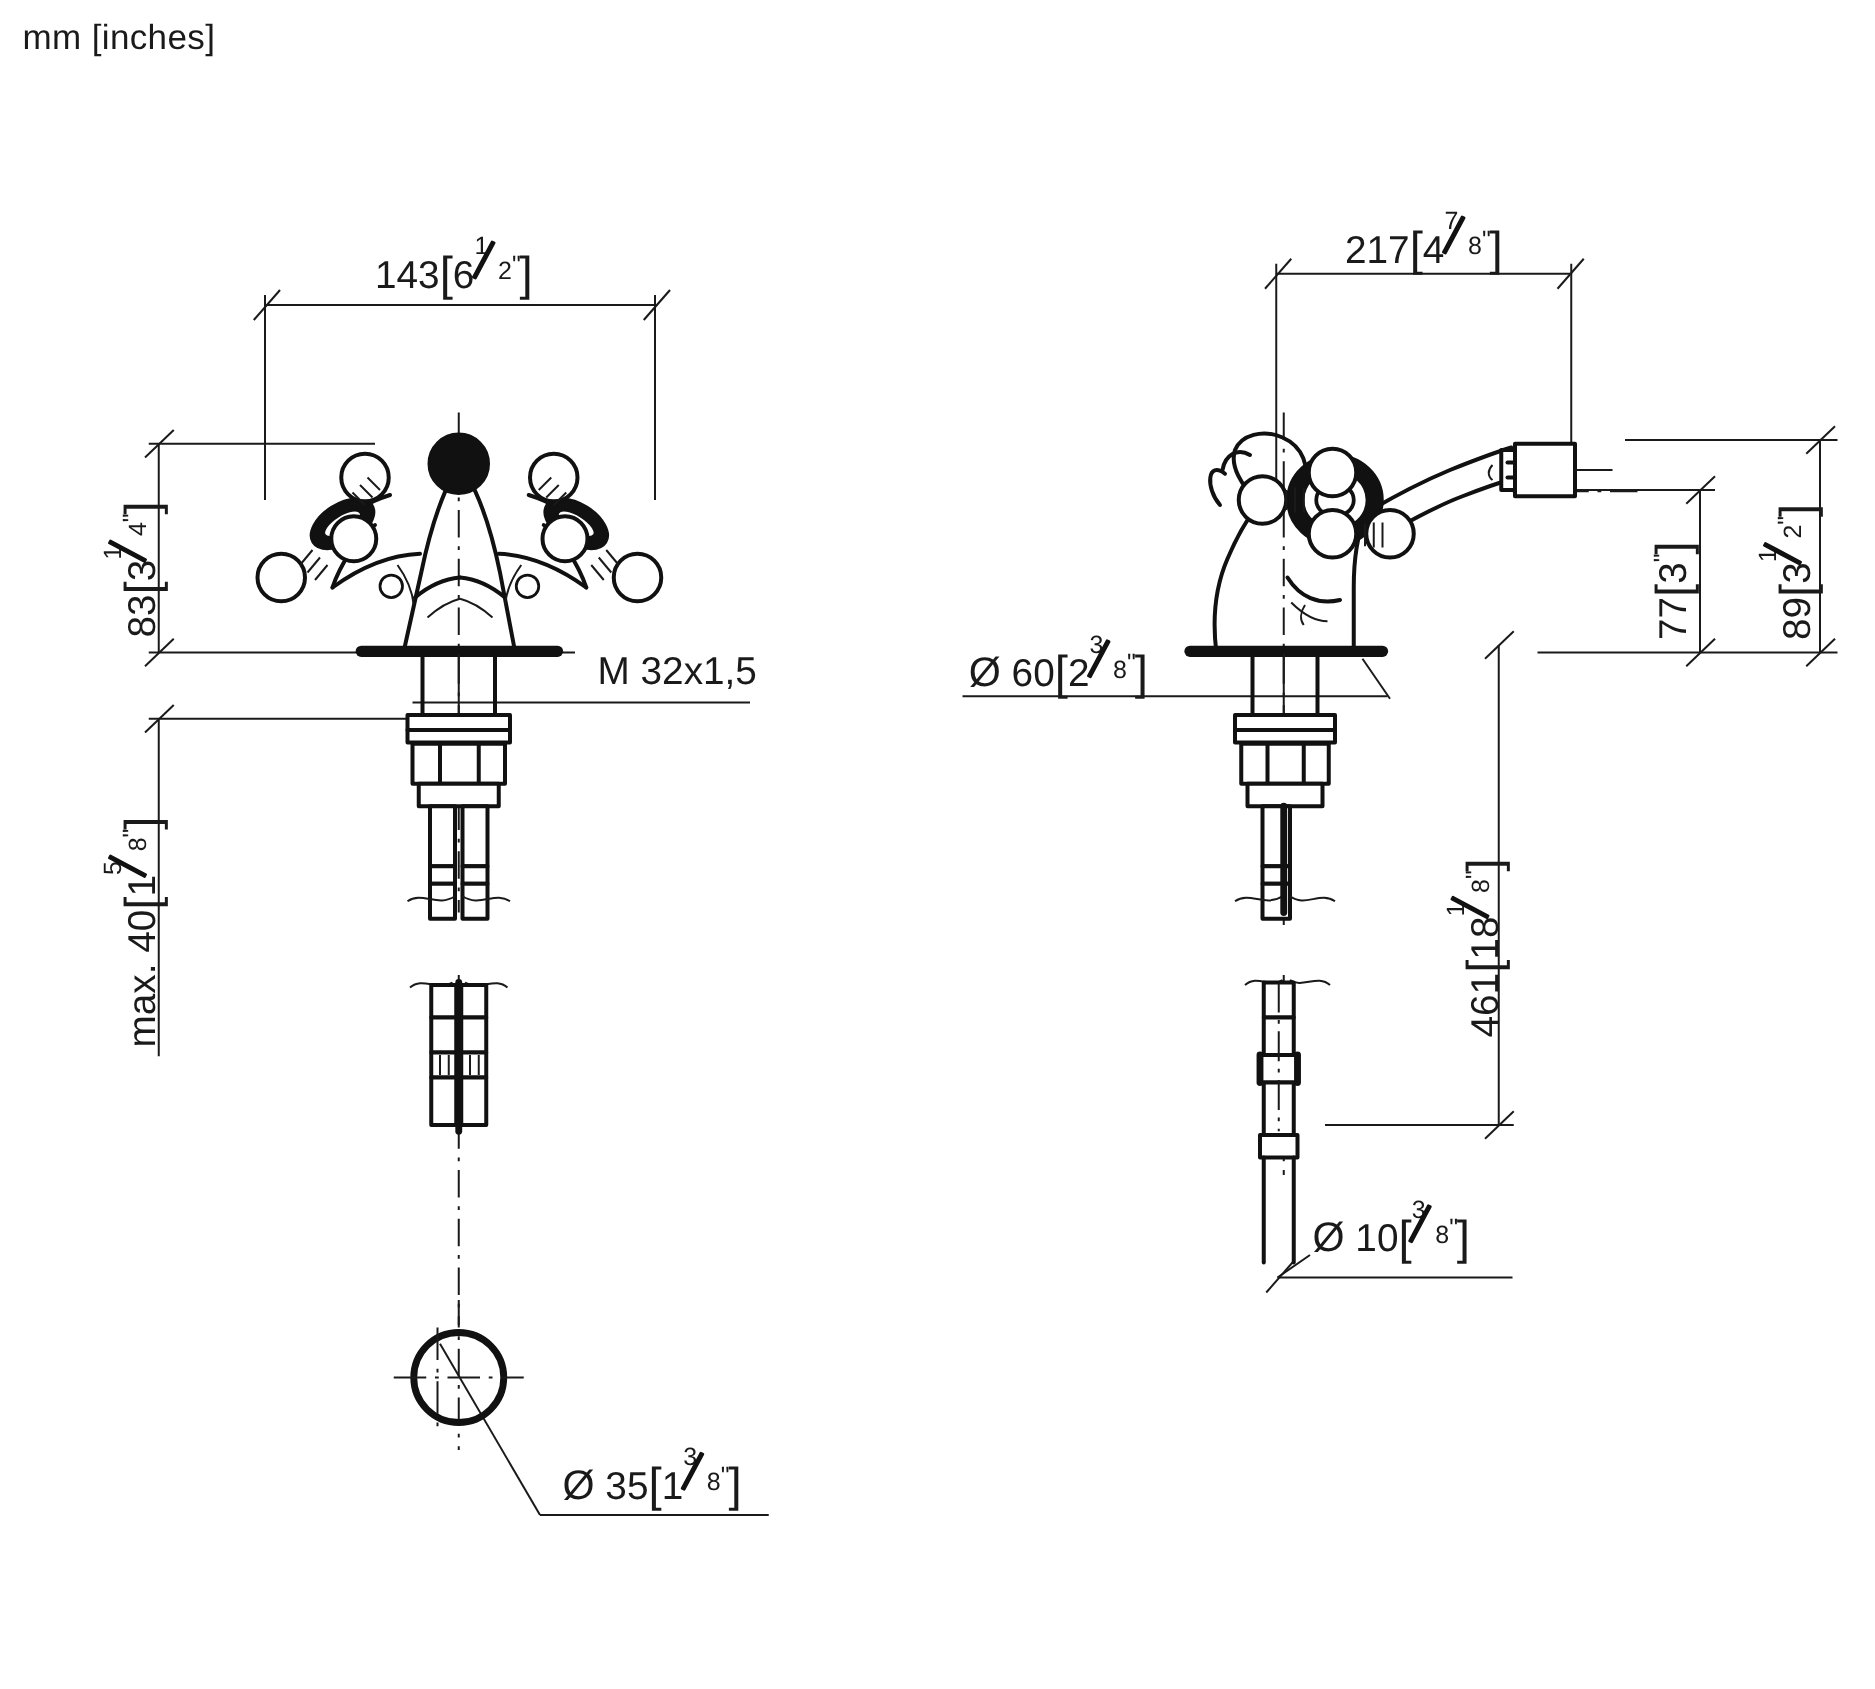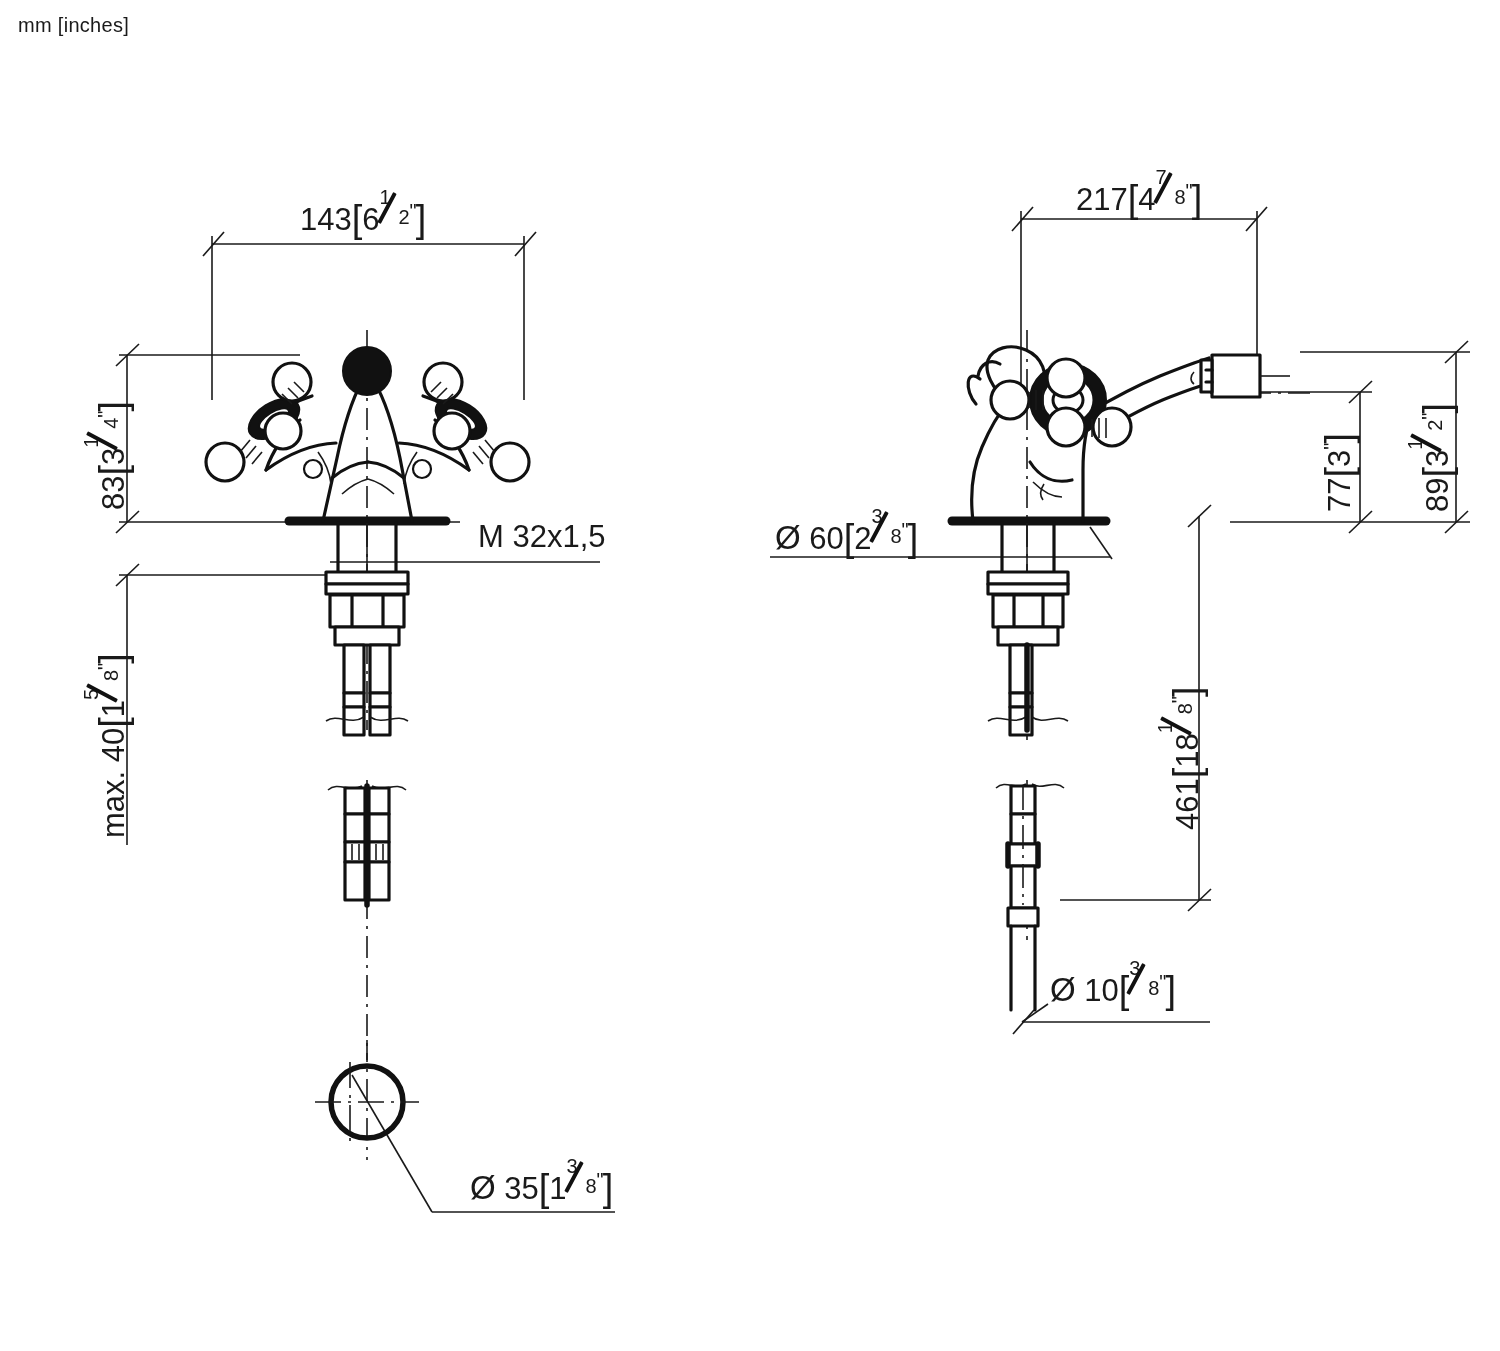--- a/index.html
+++ b/index.html
@@ -12,21 +12,21 @@
     width: 1500px;
     height: 1351px;
     background: #ffffff;
     font-family: "Liberation Sans", sans-serif;
     overflow: hidden;
   }
   #unit-note {
     position: absolute;
     left: 18px;
     top: 14px;
-    font-size: 20px;
+    font-size: 28px;
     color: #1a1a1a;
     letter-spacing: 0.3px;
     white-space: nowrap;
   }
   svg.dwg {
     position: absolute;
     left: 0;
     top: 0;
     width: 1500px;
     height: 1351px;
@@ -370,21 +370,21 @@
   <div class="dim-label rot" style="left:90px; top:510px;">
     <span>83</span><span class="brk">[</span><span>3</span><span class="frac"><span class="num">1</span><span class="bar"></span><span class="den">4</span></span><span class="inq">"</span><span class="brk">]</span>
   </div>
 
   <div class="dim-label rot" style="left:90px; top:838px;">
     <span>max. </span><span>40</span><span class="brk">[</span><span>1</span><span class="frac"><span class="num">5</span><span class="bar"></span><span class="den">8</span></span><span class="inq">"</span><span class="brk">]</span>
   </div>
 
   <div class="dim-label" style="left:478px; top:521px;">M 32x1,5</div>
 
-  <div class="dim-label" style="left:450px; top:1165px;margin-left:20px;">
+  <div class="dim-label" style="left:450px; top:1165px;">
     <span class="dia">Ø</span> <span>35</span><span class="brk">[</span><span>1</span><span class="frac"><span class="num">3</span><span class="bar"></span><span class="den">8</span></span><span class="inq">"</span><span class="brk">]</span>
   </div>
 
   <div class="dim-label" style="left:1076px; top:176px;">
     <span>217</span><span class="brk">[</span><span>4</span><span class="frac"><span class="num">7</span><span class="bar"></span><span class="den">8</span></span><span class="inq">"</span><span class="brk">]</span>
   </div>
 
   <div class="dim-label rot" style="left:1318px; top:512px;">
     <span>77</span><span class="brk">[</span><span>3</span><span class="inq">"</span><span class="brk">]</span>
   </div>

